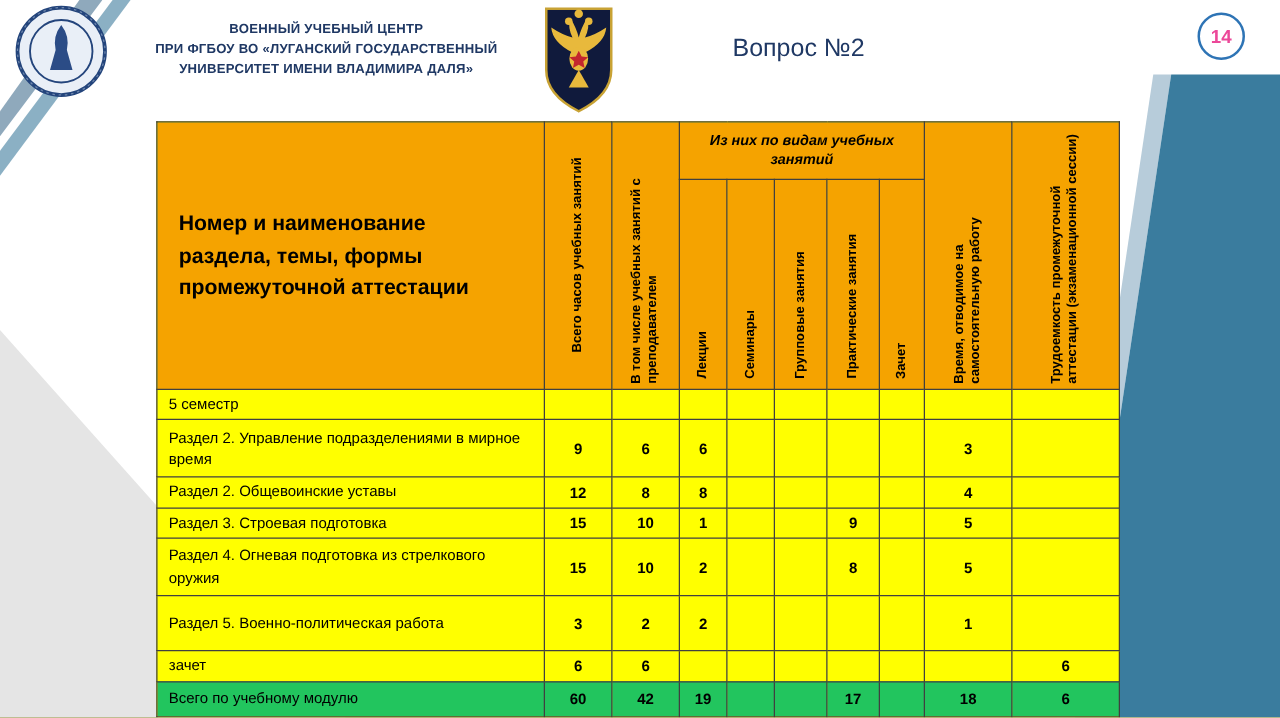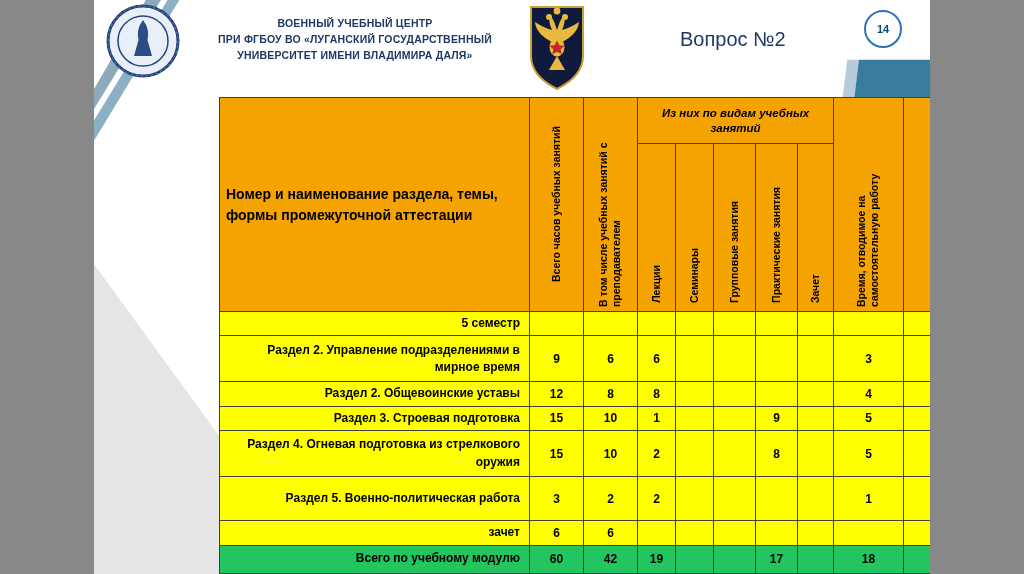--- a/index.html
+++ b/index.html
@@ -1,19 +1,19 @@
 <!DOCTYPE html>
 <html><head>
 <meta charset="utf-8">
 <style>
   * { margin:0; padding:0; box-sizing:border-box; }
   html,body { background:#888; }
   body { font-family:"Liberation Sans", sans-serif; }
   .slide {
-    position:relative; width:836px; height:574px;
+    position:relative; width:1024px; height:574px;
     background:#ffffff; overflow:hidden; margin:0 auto;
   }
   
   .bg { position:absolute; inset:0; pointer-events:none; }
   .bg-teal-right   { background:#3A7C9E; clip-path:polygon(91.5% 10.4%, 100% 10.4%, 100% 100%, 84% 100%); }
   .bg-light-right  { background:#B7CCDA; clip-path:polygon(90.1% 10.4%, 91.5% 10.4%, 84% 100%, 82.6% 100%); }
   .bg-stripe-a     { background:#8FA9BC; clip-path:polygon(6.2% 0, 8% 0, 0 19%, 0 15.5%); }
   .bg-stripe-b     { background:#4D86A5; opacity:.65; clip-path:polygon(8.8% 0, 10.2% 0, 0 24.5%, 0 21%); }
   .bg-gray-left    { background:#E5E5E5; clip-path:polygon(0 46%, 27% 100%, 0 100%); }
 
@@ -26,39 +26,39 @@
   }
   .emblem { position:absolute; left:434px; top:4px; width:58px; height:88px; }
   .title {
     position:absolute; left:586px; top:28px;
     font-size:20px; font-weight:normal; color:#1F3864;
   }
   .pagenum {
     position:absolute; right:28px; top:10px; width:38px; height:38px;
     border:2px solid #2E74B5; border-radius:50%;
     display:flex; align-items:center; justify-content:center;
-    background:#fff; color:#0c4a6e; font-weight:bold; font-size:11px;
+    background:#fff; color:#ec4899; font-weight:bold; font-size:15px;
   }
 
   
   .tbl-wrap { position:absolute; left:125px; top:97px; width:770px; z-index:2; }
   table { border-collapse:collapse; table-layout:fixed; width:770px; background:#FFFF00; }
   th, td { border:1px solid #404040; color:#000; }
   thead th { background:#F5A300; font-weight:bold; }
-  .name-h { text-align:left; vertical-align:middle; padding:6px 6px; font-size:14px; line-height:1.5; }
+  .name-h { text-align:left; vertical-align:middle; padding:6px 17px; font-size:17px; line-height:1.5; }
   .group-h { height:46px; vertical-align:middle; text-align:center; font-size:11.5px; padding:2px 6px; line-height:1.3;font-style:italic; }
   th.vert { vertical-align:middle; }
   th.vert .v {
     writing-mode:vertical-rl; transform:rotate(180deg);
     margin:0 auto; font-size:10.5px; line-height:1.25; max-height:205px;
     text-align:left; white-space:normal;
   }
   th.sub { height:168px; vertical-align:bottom; padding-bottom:8px; }
   th.sub .v { max-height:152px; }
-  td.name { text-align:right; padding:3px 9px; font-weight:bold; font-size:12px; line-height:1.45; vertical-align:middle; }
+  td.name { text-align:left; padding:3px 9px; font-weight:normal; font-size:12px; line-height:1.45; vertical-align:middle; }
   td.num  { text-align:center; font-weight:bold; font-size:12px; vertical-align:middle; }
   tr.total-row td { background:#22c55e; }
   .h22{height:22px}.h24{height:24px}.h28{height:28px}.h44{height:44px}.h46{height:46px}
 </style>
 </head>
 <body>
 
 <div class="slide">
 
   <div class="bg bg-light-right"></div>

